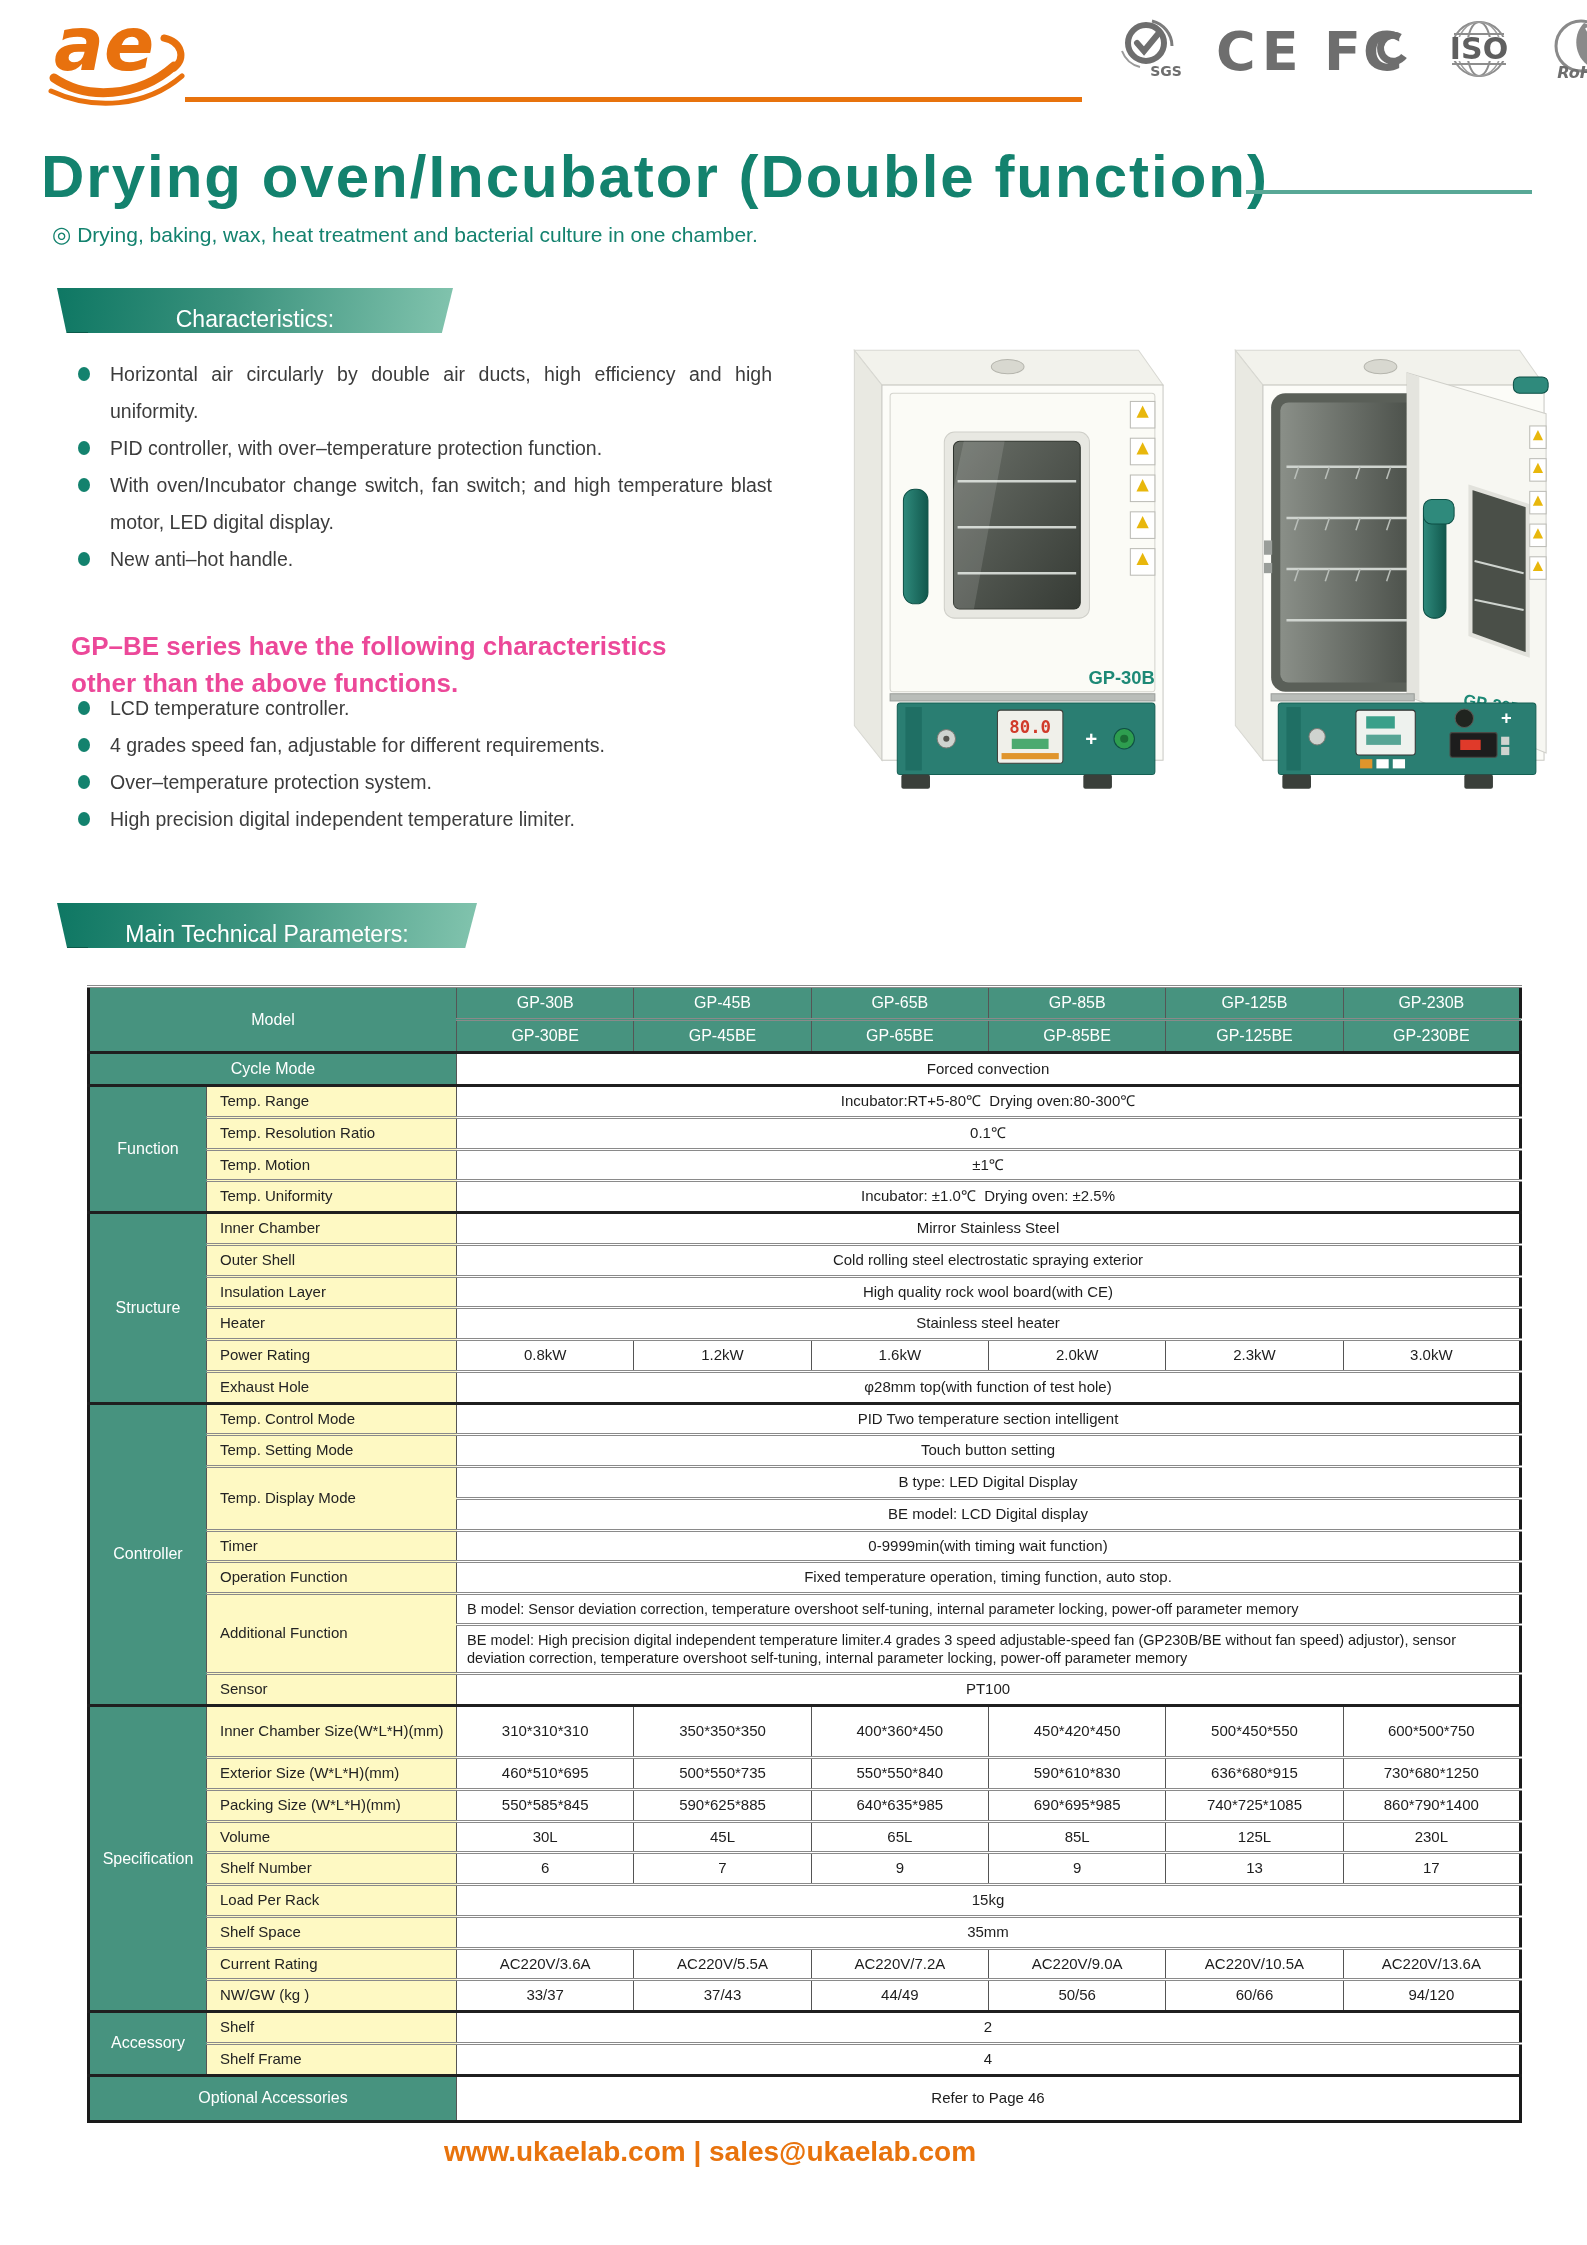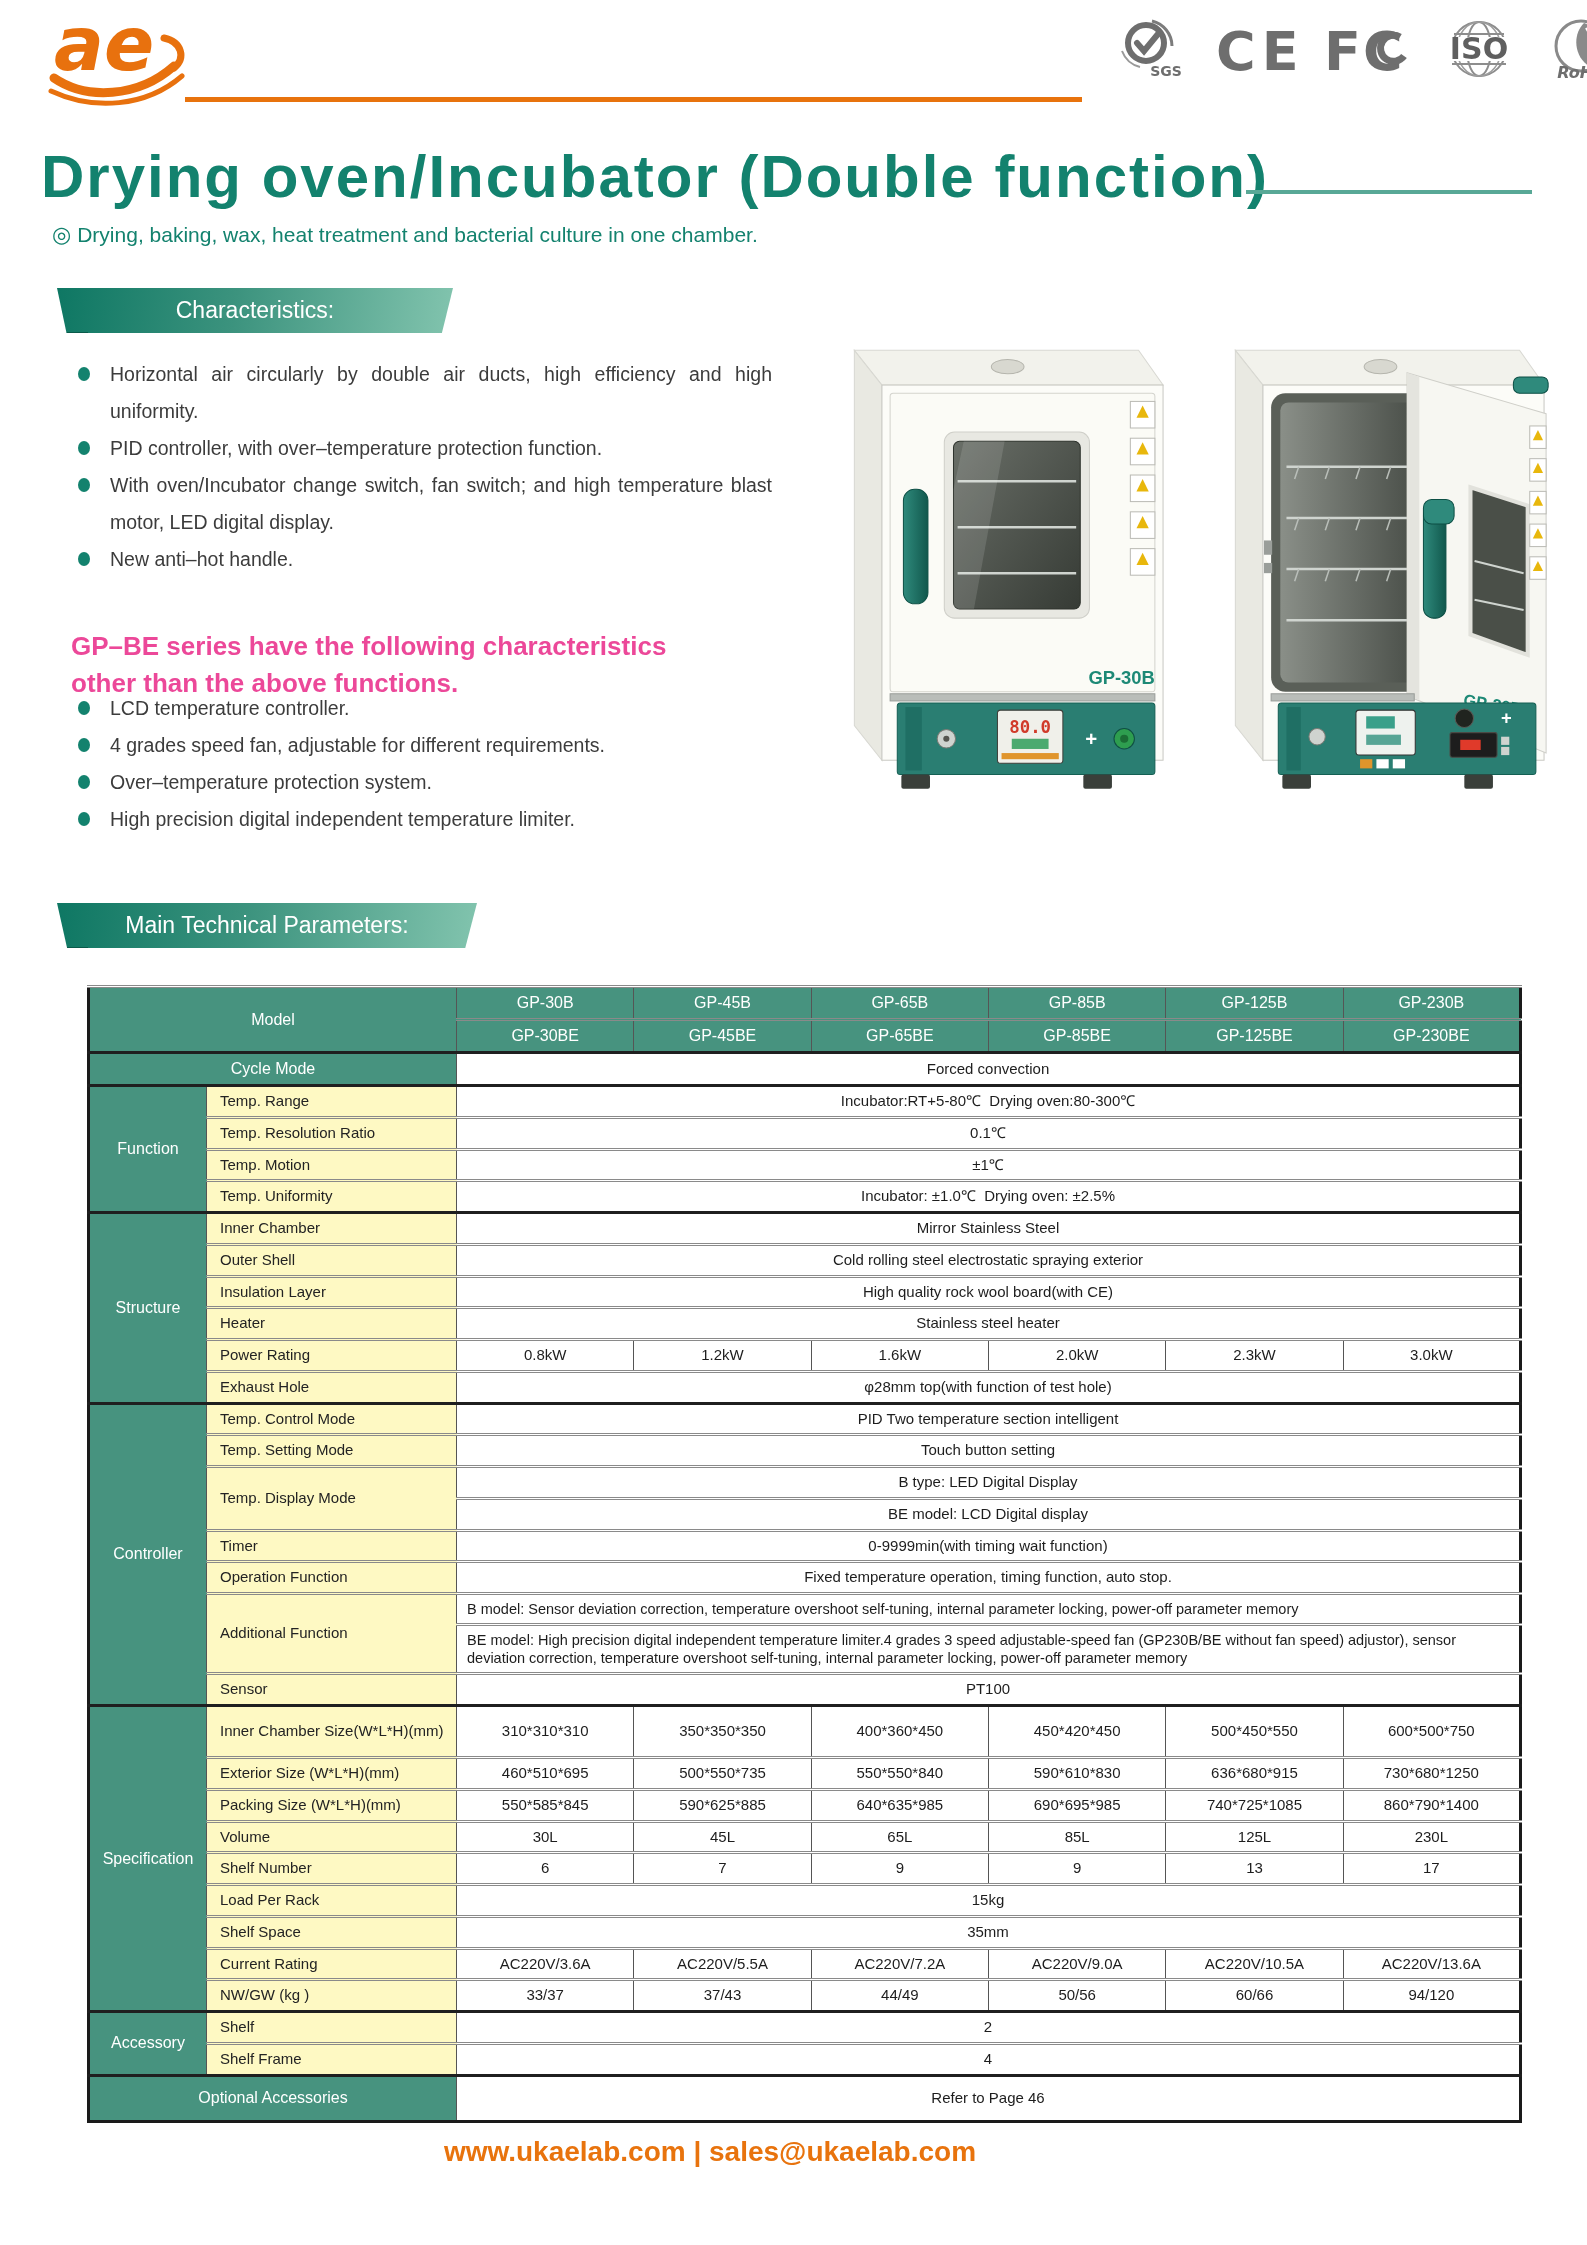--- a/index.html
+++ b/index.html
@@ -9,21 +9,21 @@
   .logo{position:absolute;left:46px;top:8px;width:160px;height:100px;}
   .certs{position:absolute;left:1118px;top:16px;display:flex;align-items:center;gap:22px;}
   .orange-rule{position:absolute;left:185px;top:97px;width:897px;height:5px;background:#e8730d;}
   
   .title{position:absolute;left:41px;top:142px;font-size:60px;font-weight:bold;color:#13826e;
          letter-spacing:2px;white-space:nowrap;}
   .title-rule{position:absolute;left:1246px;top:190px;width:286px;height:4px;background:#58a896;}
   .subtitle{position:absolute;left:52px;top:222px;font-size:21px;color:#13826e;}
   .subtitle .oicon{margin-right:6px;font-size:22px;}
   
-  .banner{position:absolute;height:45px;color:#fff;display:flex;align-items:center;justify-content:center;
+  .banner{position:absolute;height:45px;color:#fff;display:flex;align-items:flex-end;justify-content:center;
           font-size:23px;background:linear-gradient(97deg,#0e7763 0%,#3c937e 45%,#82c4ae 100%);
           clip-path:polygon(0 0,100% 0,97.2% 100%,2.4% 100%);
           box-shadow:4px 5px 8px rgba(0,0,0,0.22);}
   .banner .fold{position:absolute;left:9px;bottom:-12px;width:22px;height:13px;background:#0a5a4a;
           clip-path:polygon(0 0,100% 0,100% 100%);}
   .banner-char{left:57px;top:288px;width:396px;}
   .banner-params{left:57px;top:903px;width:420px;}
   
   .blist{position:absolute;list-style:none;margin:0;padding:0;width:698px;}
   .blist1{left:74px;top:356px;}

